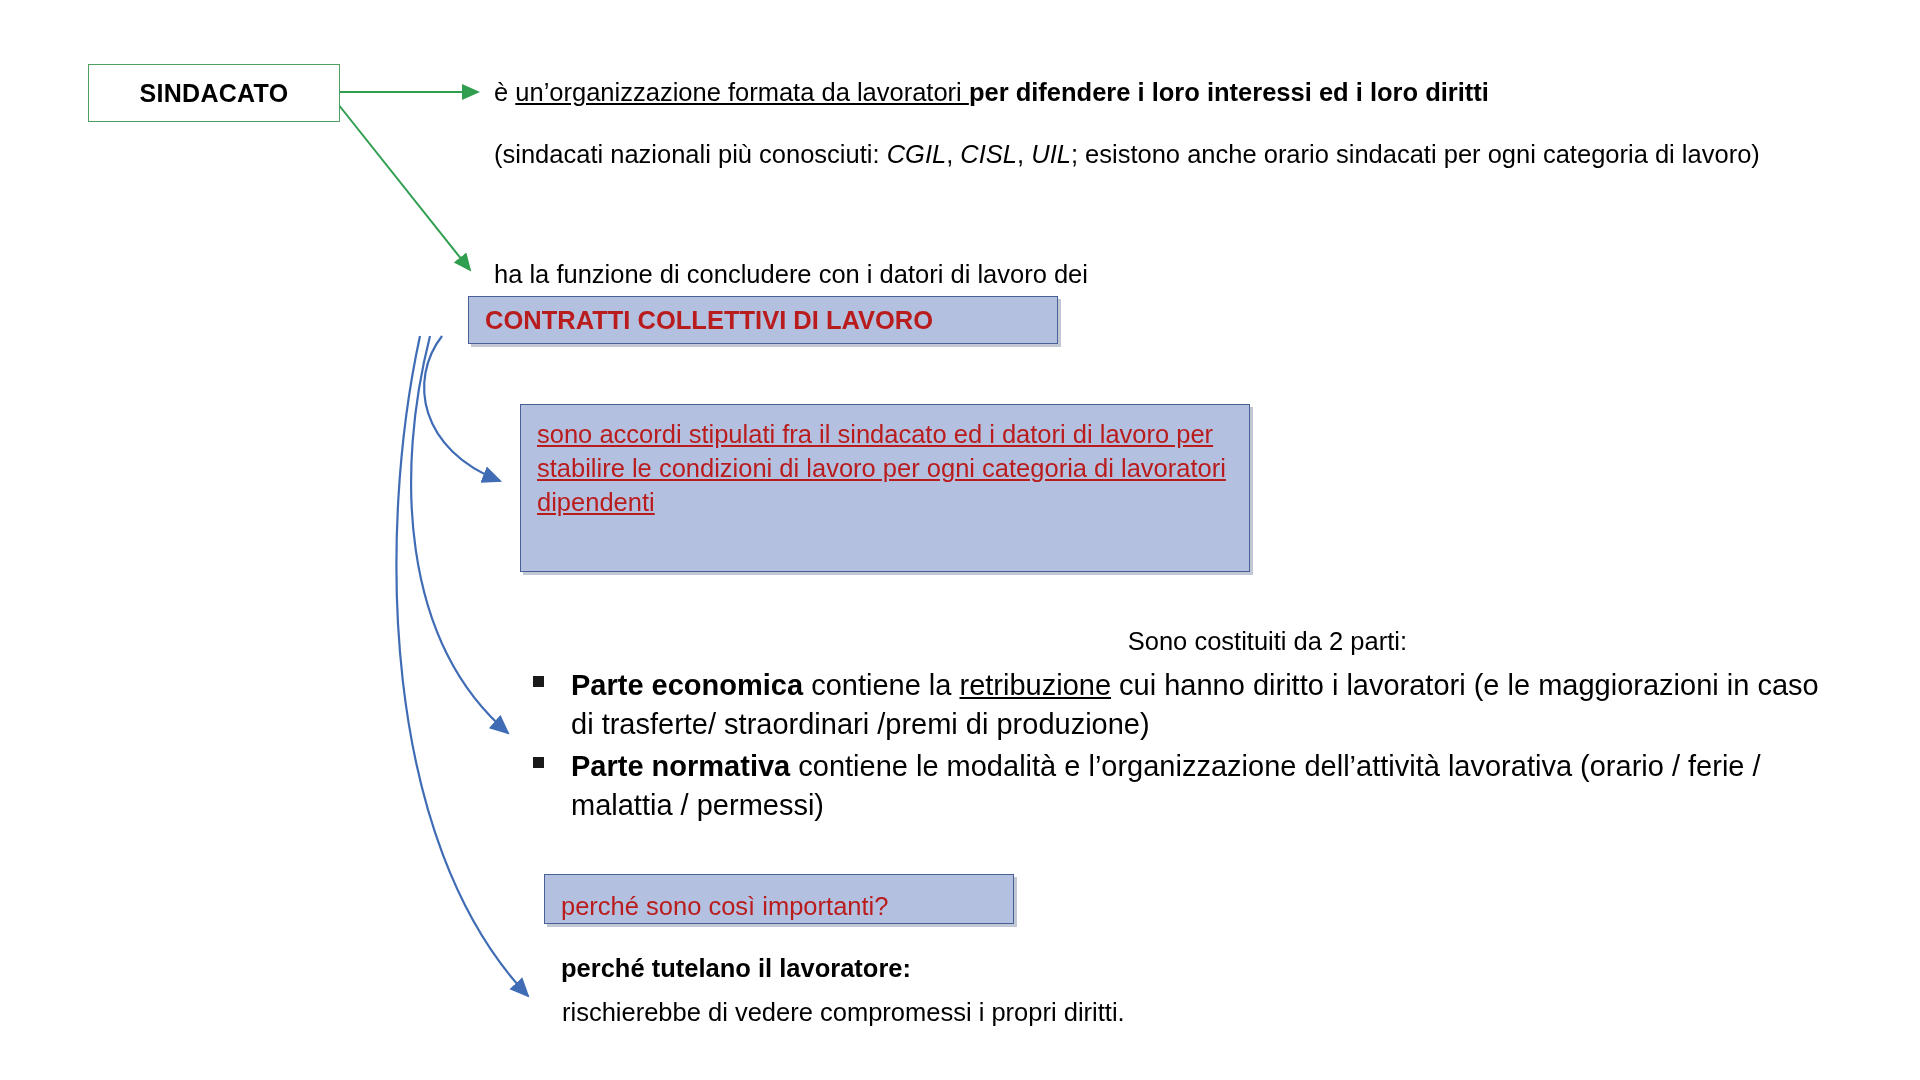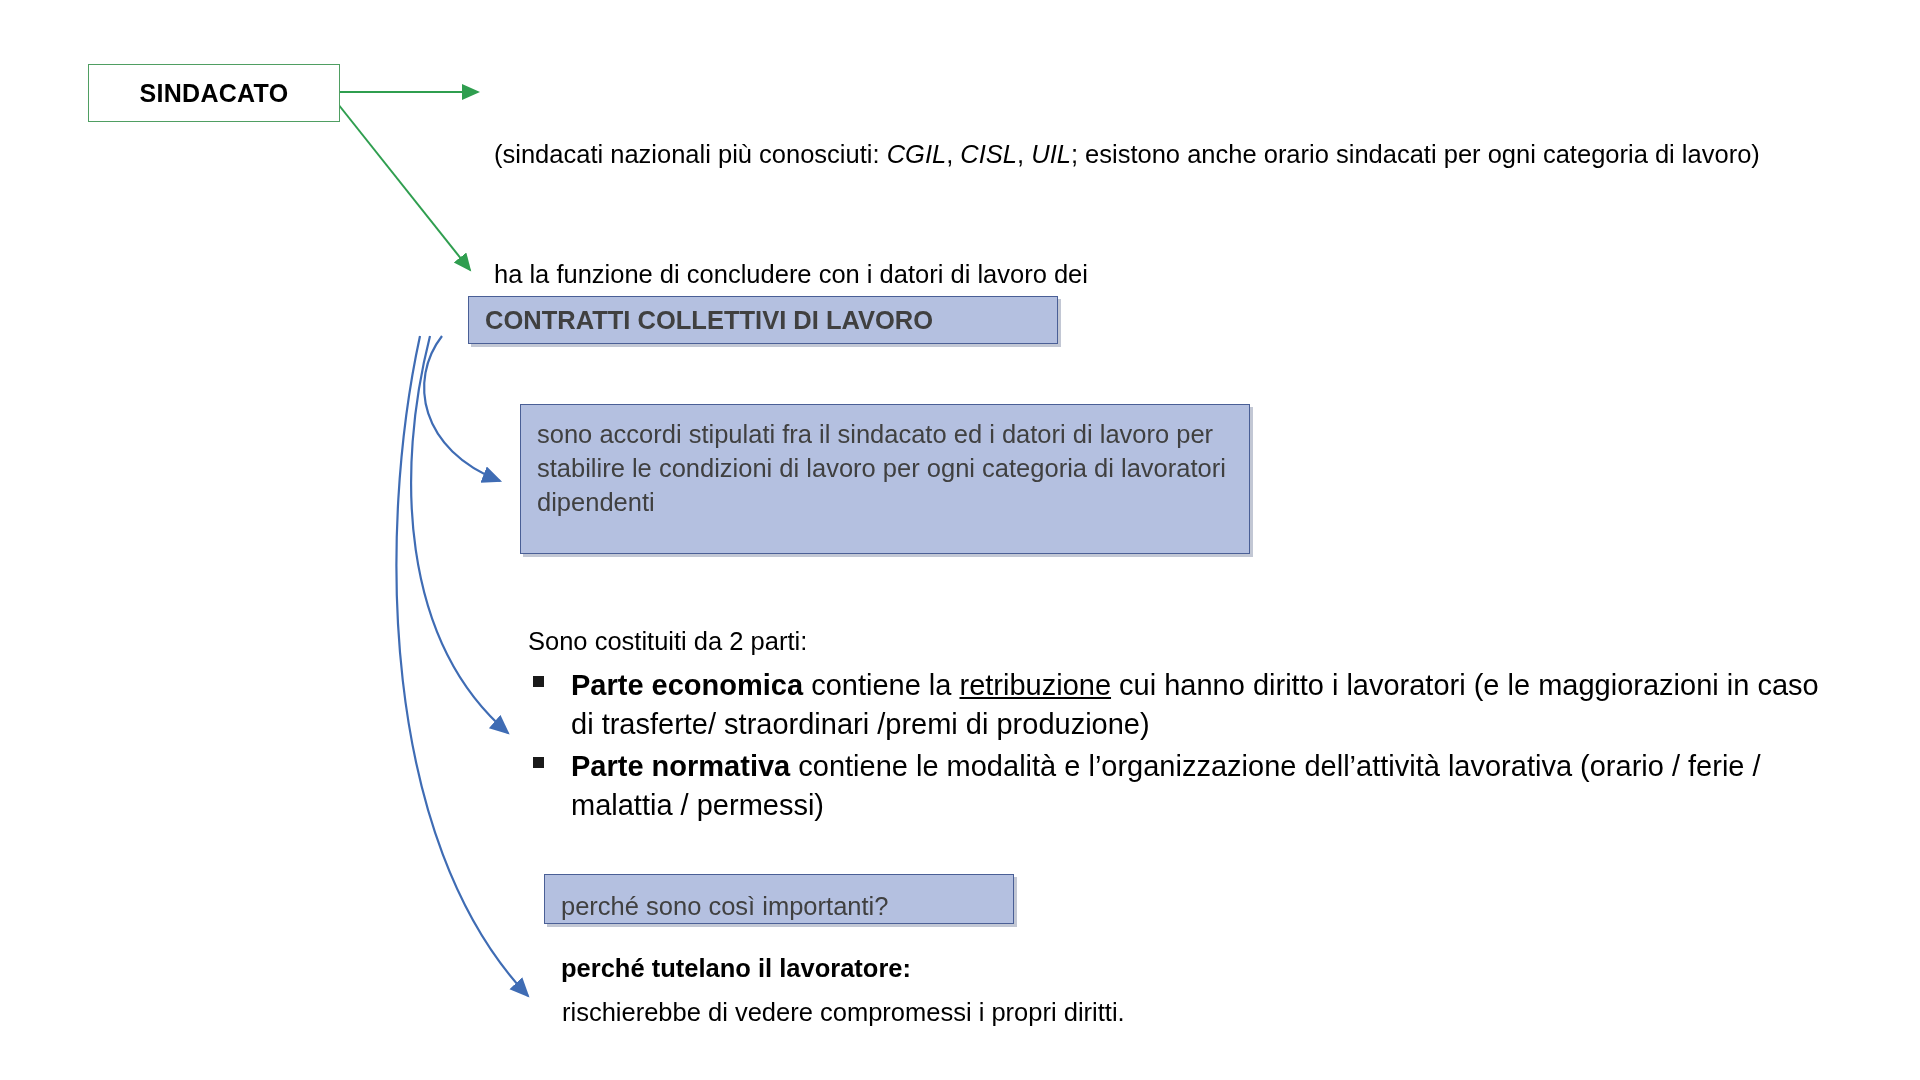--- a/index.html
+++ b/index.html
@@ -74,57 +74,59 @@
   }
 
   
   .bluebox {
     position: absolute;
     background: #b4c0e0;
     border: 1px solid #4a5f96;
     box-sizing: border-box;
     font-size: 25.5px;
     line-height: 1.34;
-    color: #404040;
+    color: #b91c1c;
   }
   #box-contratti {
     left: 468px;
     top: 296px;
     width: 590px;
     height: 48px;
     display: flex;
     align-items: center;
     padding-left: 16px;
     font-weight: bold;
     box-shadow: 3px 3px 0 rgba(120,130,160,0.45);
   }
   #box-accordi {
     left: 520px;
     top: 404px;
     width: 730px;
-    height: 150px;
+    height: 168px;
     padding: 12px 14px 11px 16px;
     box-shadow: 3px 3px 0 rgba(120,130,160,0.45);
+    text-decoration: underline;
   }
   #box-perche {
     left: 544px;
     top: 874px;
     width: 470px;
     height: 50px;
     display: flex;
     align-items: flex-end;
     padding-left: 16px;
     box-shadow: 3px 3px 0 rgba(120,130,160,0.45);
   }
 
   
   #parts-intro {
-    left: 528px;
+    left: 507px;
     top: 625px;
     width: 900px;
+    text-align: right;
   }
   .parts-list {
     position: absolute;
     left: 533px;
     top: 666px;
     width: 1300px;
     margin: 0;
     padding: 0;
     list-style: none;
     font-size: 29px;
@@ -183,20 +185,23 @@
 
     <path d="M430,336 C396,470 400,640 508,733" stroke="#3f6cb4" stroke-width="2.2" fill="none" marker-end="url(#arrowBlue)"></path>
 
     <path d="M420,336 C378,530 380,840 528,996" stroke="#3f6cb4" stroke-width="2.2" fill="none" marker-end="url(#arrowBlue)"></path>
   </svg>
 
   <div class="node-sindacato">
     <span>SINDACATO</span>
   </div>
 
+  <div class="tb" id="line-definition">
+    <span>è </span><span class="u">un’organizzazione formata da lavoratori </span><span class="b">per difendere i loro interessi ed i loro diritti</span>
+  </div>
 
   <div class="tb" id="line-examples">
     <span>(sindacati nazionali più conosciuti: </span><span class="i">CGIL</span><span>, </span><span class="i">CISL</span><span>, </span><span class="i">UIL</span><span>; esistono anche orario sindacati per ogni categoria di lavoro)</span>
   </div>
 
   <div class="tb" id="line-funzione">ha la funzione di concludere con i datori di lavoro dei</div>
 
   <div class="bluebox" id="box-contratti">
     <span>CONTRATTI COLLETTIVI DI LAVORO</span>
   </div>

